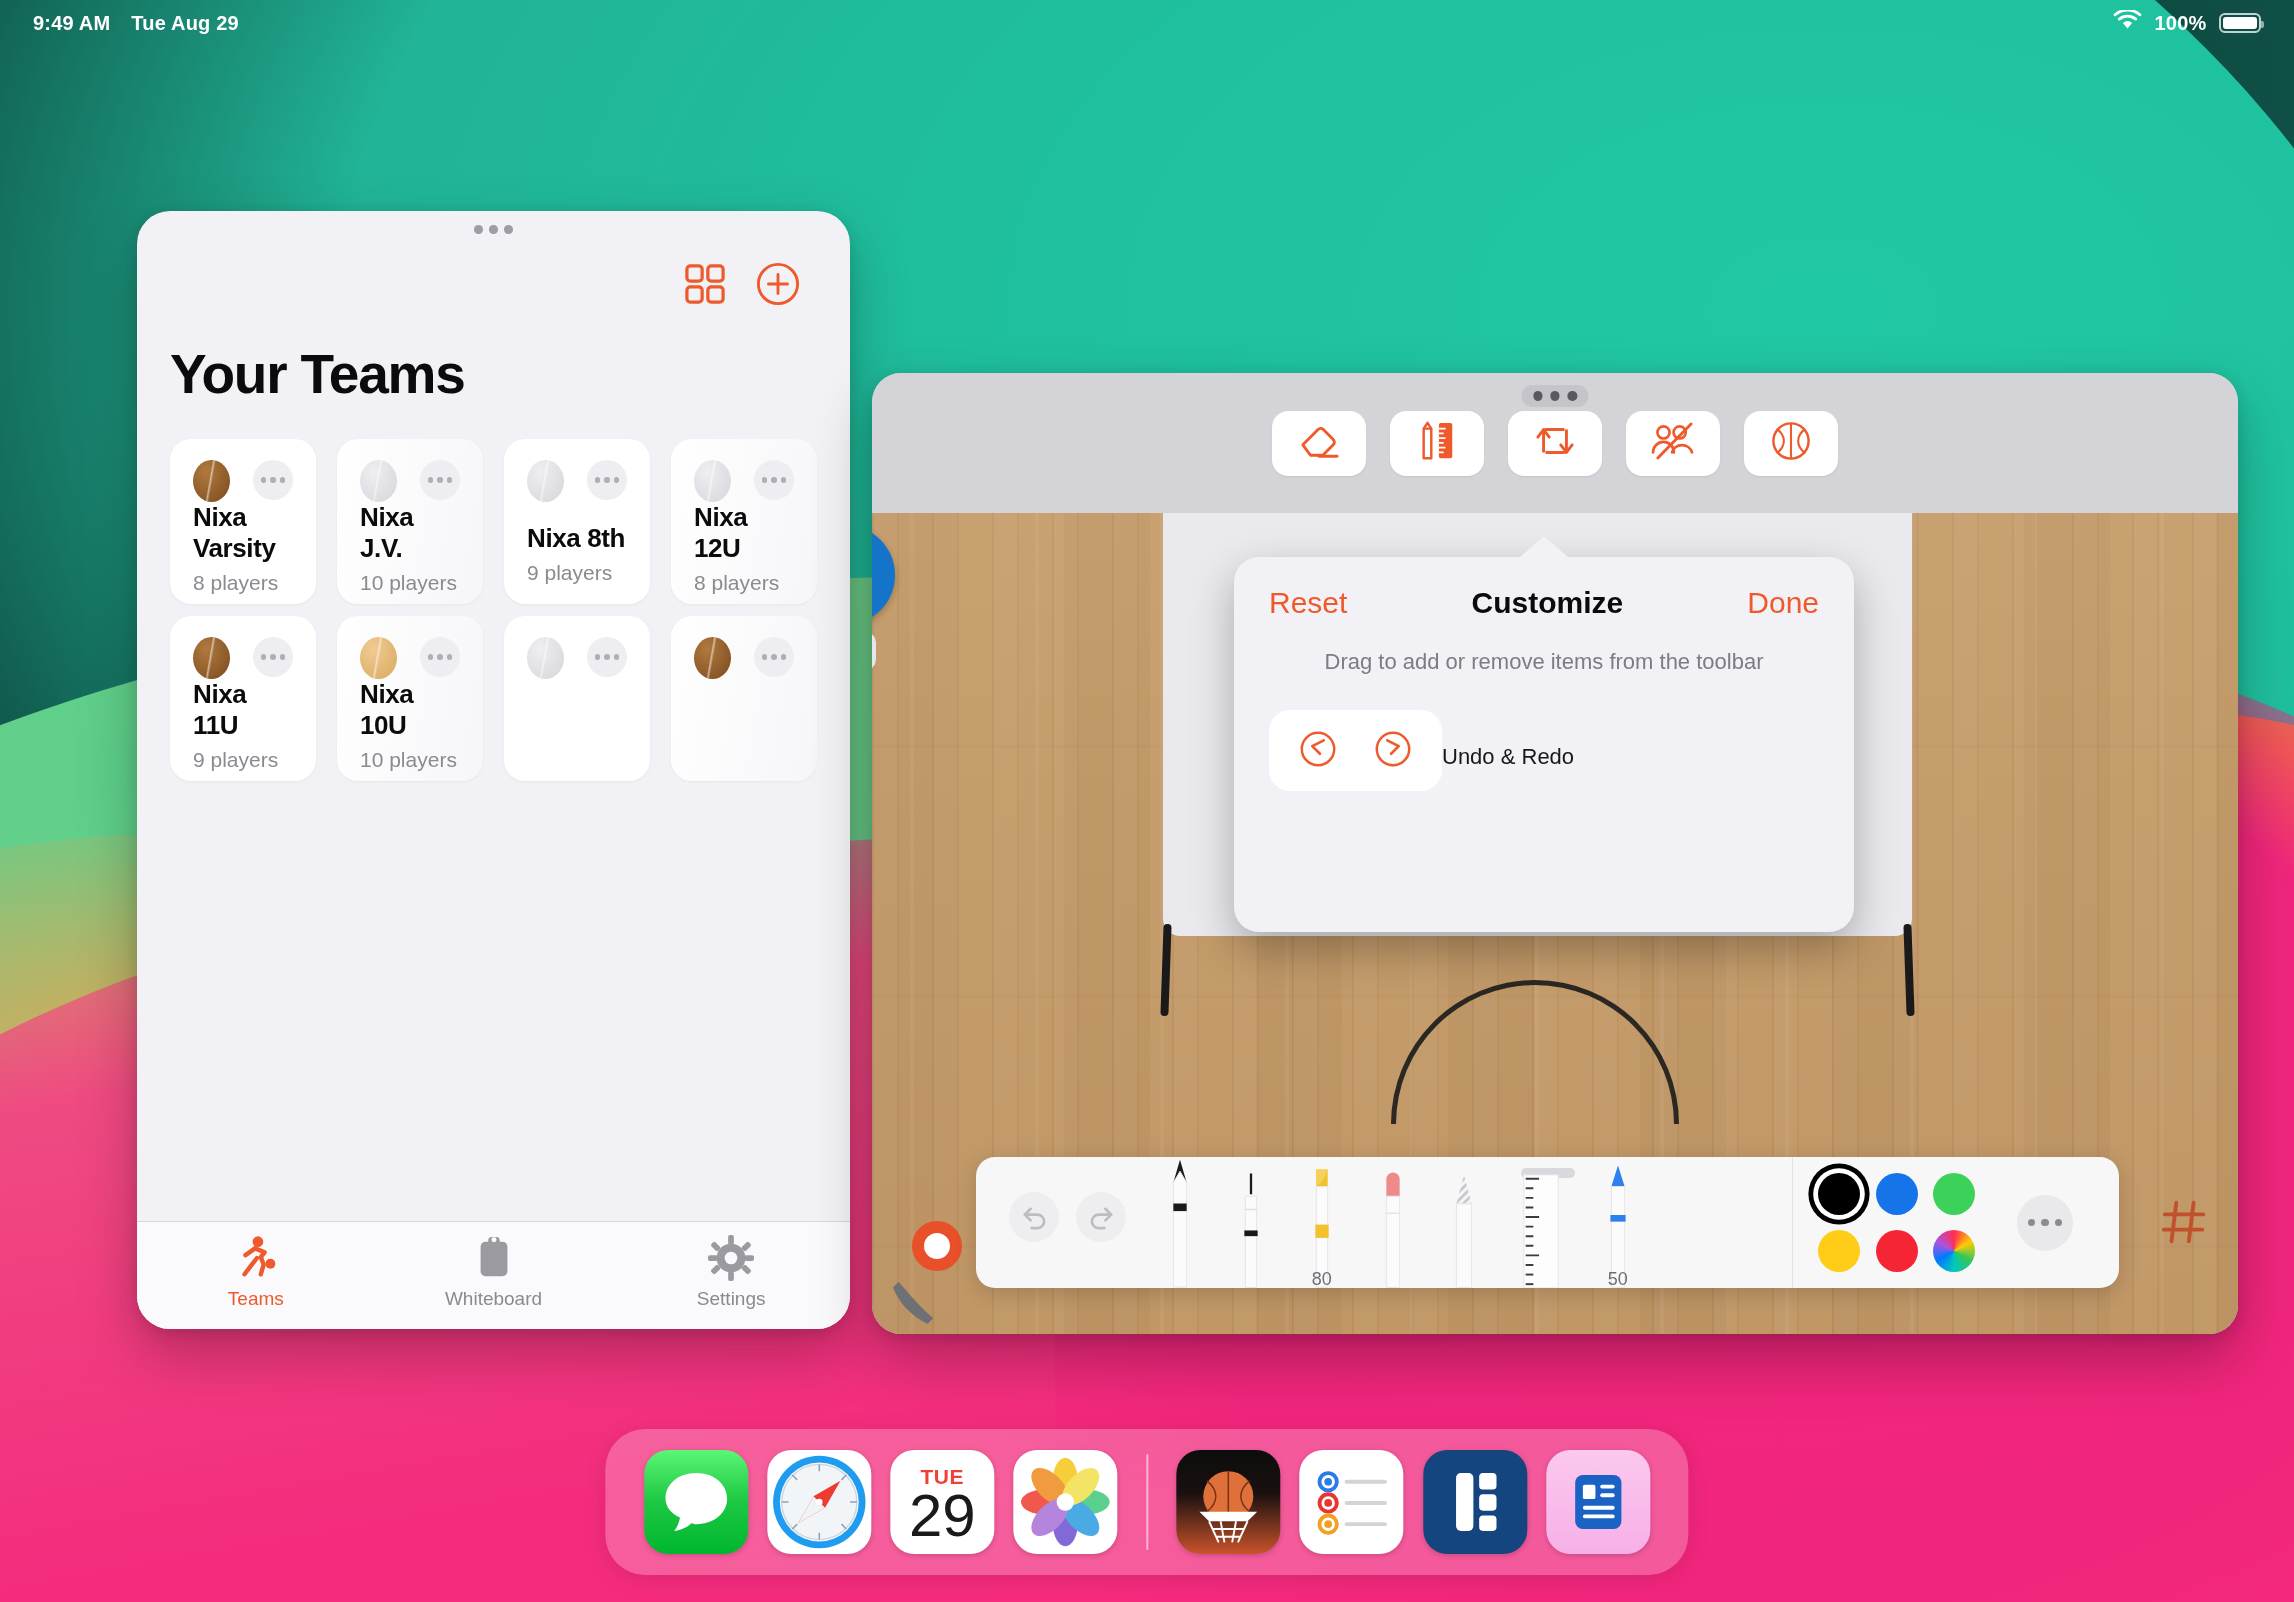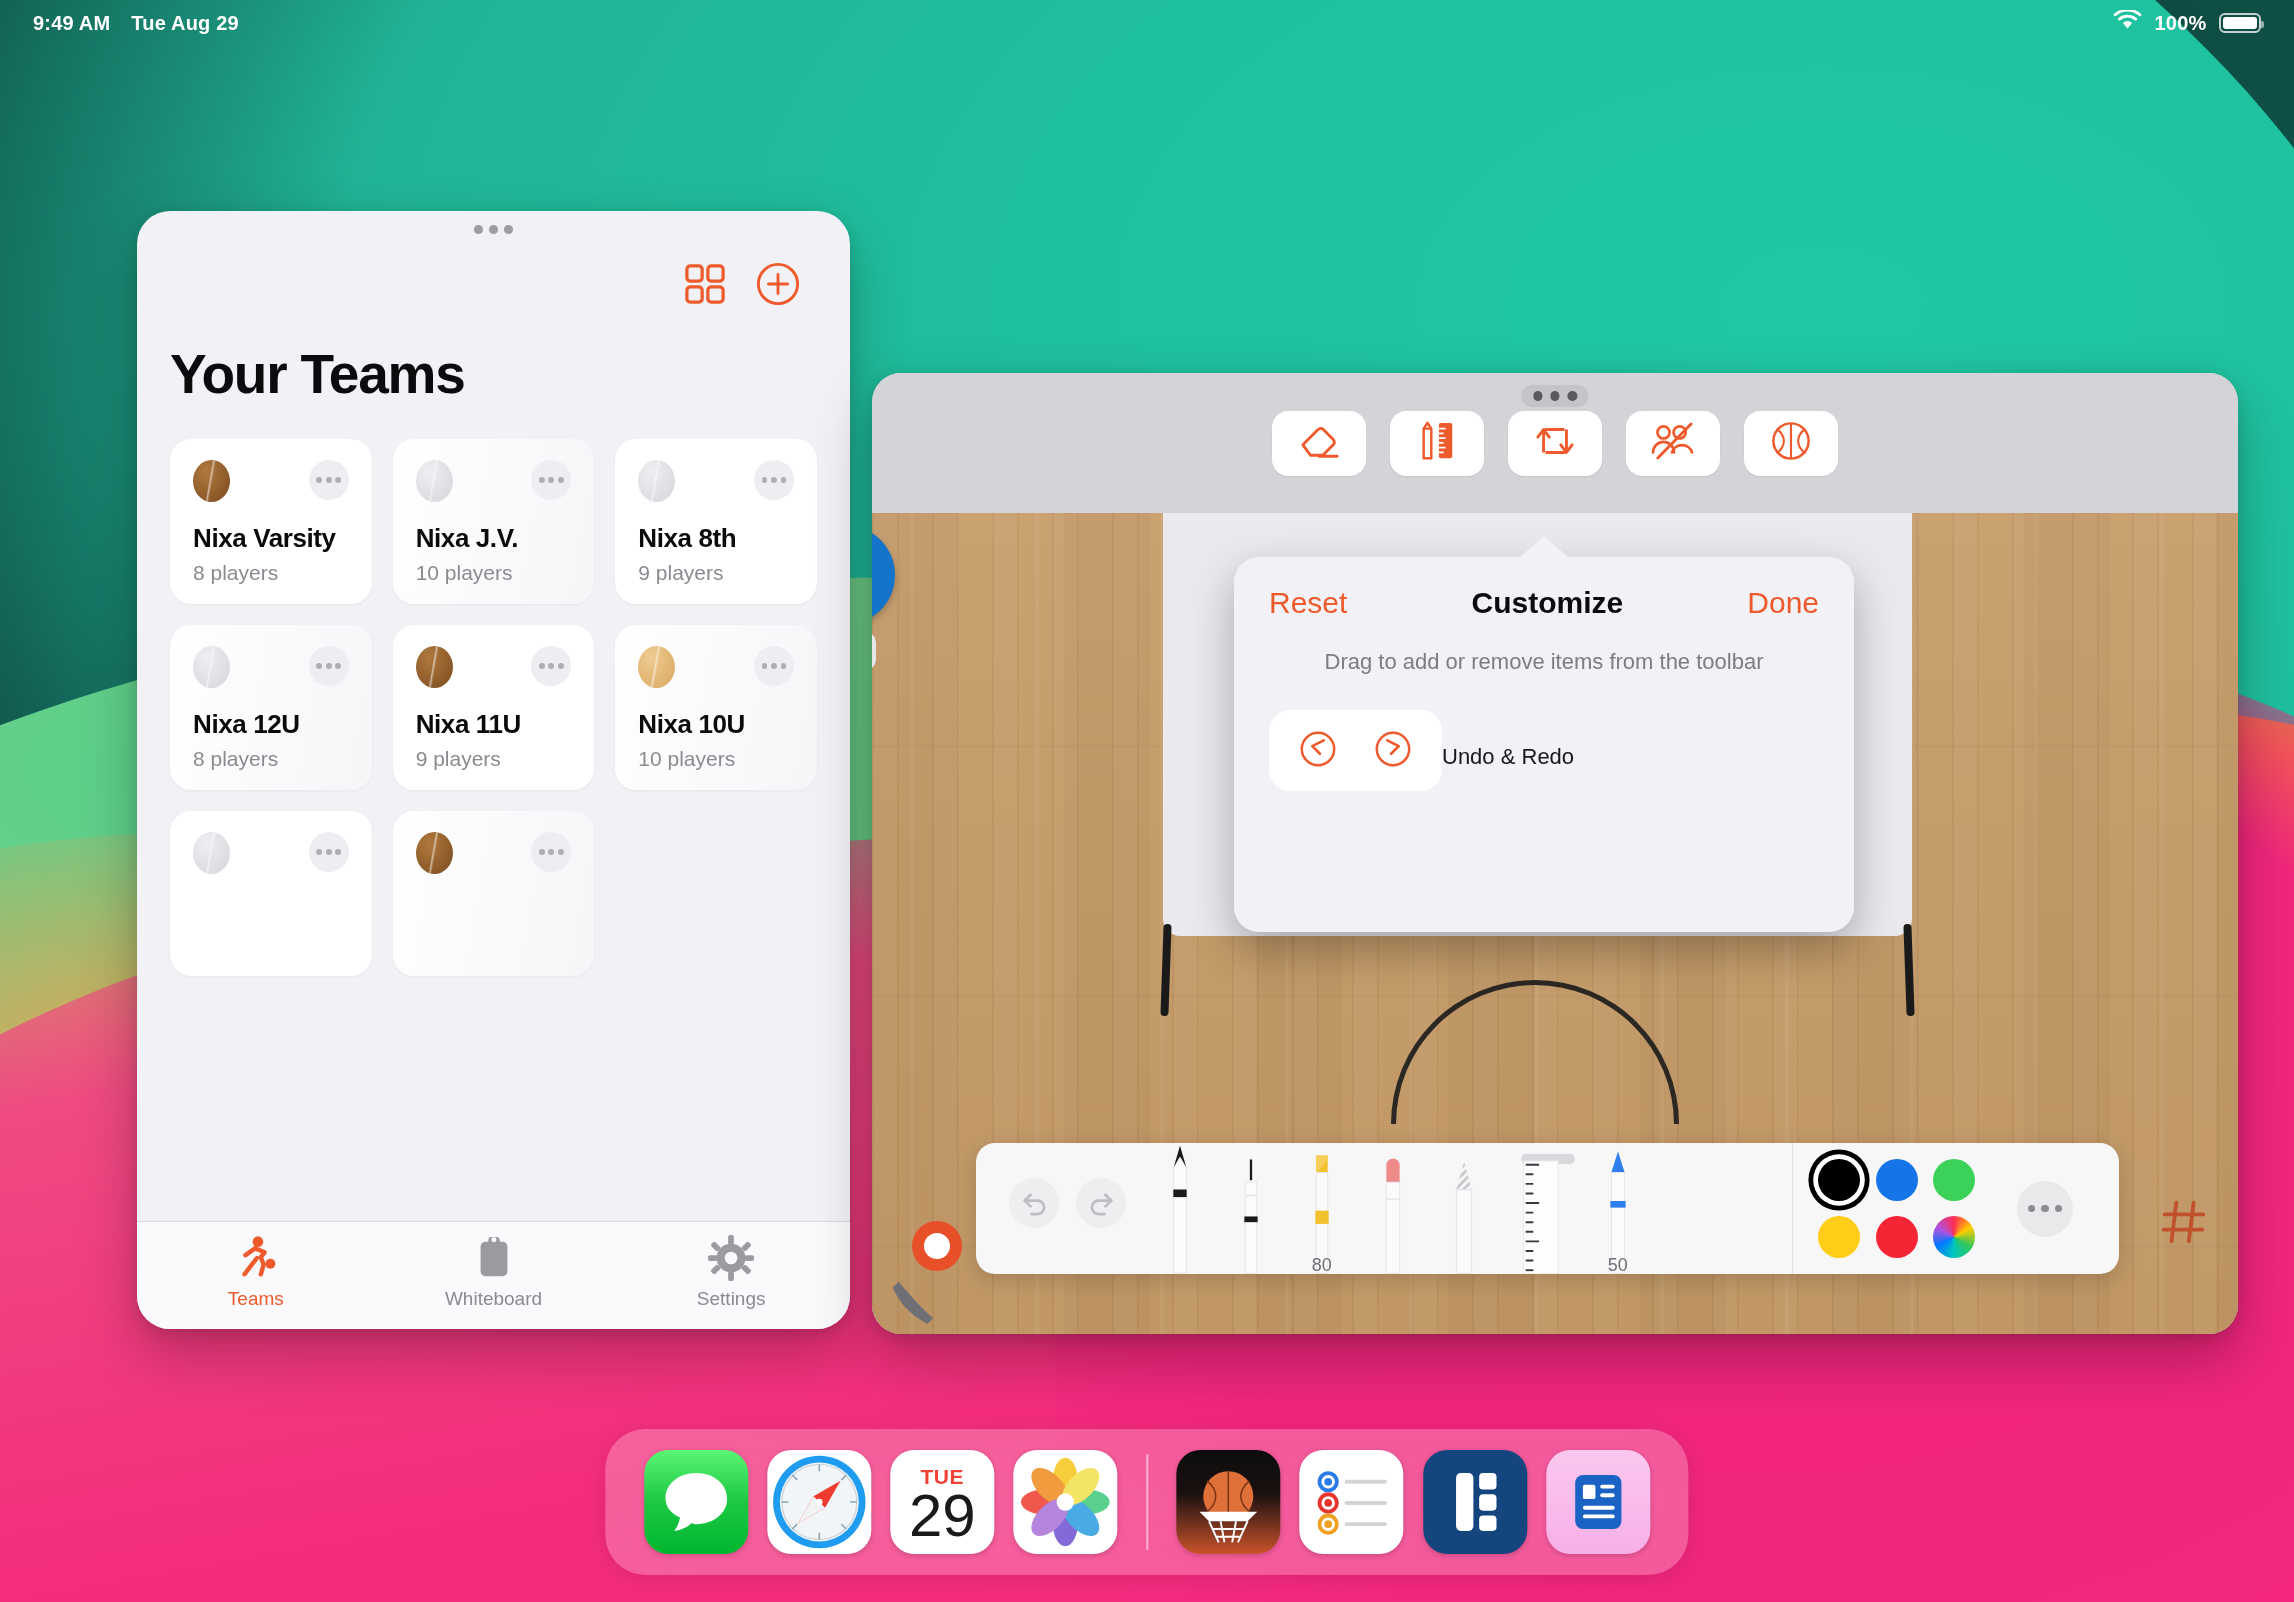--- a/index.html
+++ b/index.html
@@ -112,21 +112,21 @@
   }
   .grid-icon { width: 40px; height: 40px; display: block; }
   .plus-icon { width: 44px; height: 44px; display: block; }
 
   .tw-title {
     font-size: 55px; font-weight: 700; letter-spacing: -1.2px;
     color: #0b0b0d; padding: 27px 0 33px 33px; flex: none;
   }
 
   .tw-scroll { flex: 1; overflow: hidden; padding: 0 33px; position: relative; }
-  .team-grid { display: grid; grid-template-columns: 1fr 1fr 1fr; gap: 21px 21px; }
+  .team-grid { display: grid; grid-template-columns: 1fr 1fr 1fr 1fr; gap: 12px 21px; }
   .team-card {
     background: #ffffff; border-radius: 21px;
     height: 165px; padding: 21px 23px 19px 23px;
     position: relative;
     box-shadow: 0 1px 2.9px rgba(0,0,0,.05);
     display: flex; flex-direction: column;
   }
   .team-card.dim { background: linear-gradient(100deg,#ffffff 0%, #f6f5f8 100%); }
   .tc-top { display: flex; justify-content: space-between; align-items: flex-start; }
   .tc-ball {
@@ -245,21 +245,21 @@
     box-shadow: 0 2.9px 7.7px rgba(0,0,0,.25);
   }
   .wb-token-label {
     position: absolute; left: -63px; top: 119px;
     padding: 5.8px 13.4px; border-radius: 10.6px;
     background: #e6e6ea; color: #151519; font-size: 22px; font-weight: 600;
   }
 
   
   .wb-palette {
-    position: absolute; left: 104px; bottom: 60px;
+    position: absolute; left: 104px; bottom: 46px;
     width: 1143px; height: 131px;
     background: #f7f7f8; border-radius: 19px;
     box-shadow: 0 5.8px 21px rgba(0,0,0,.16);
     display: flex; align-items: flex-end; overflow: hidden; z-index: 7;
   }
   .pal-handle {
     position: absolute; top: 10.6px; left: 50%; transform: translateX(-50%);
     width: 54px; height: 10.6px; border-radius: 5.8px; background: #d8d8dd;
   }
   .pal-undo {

